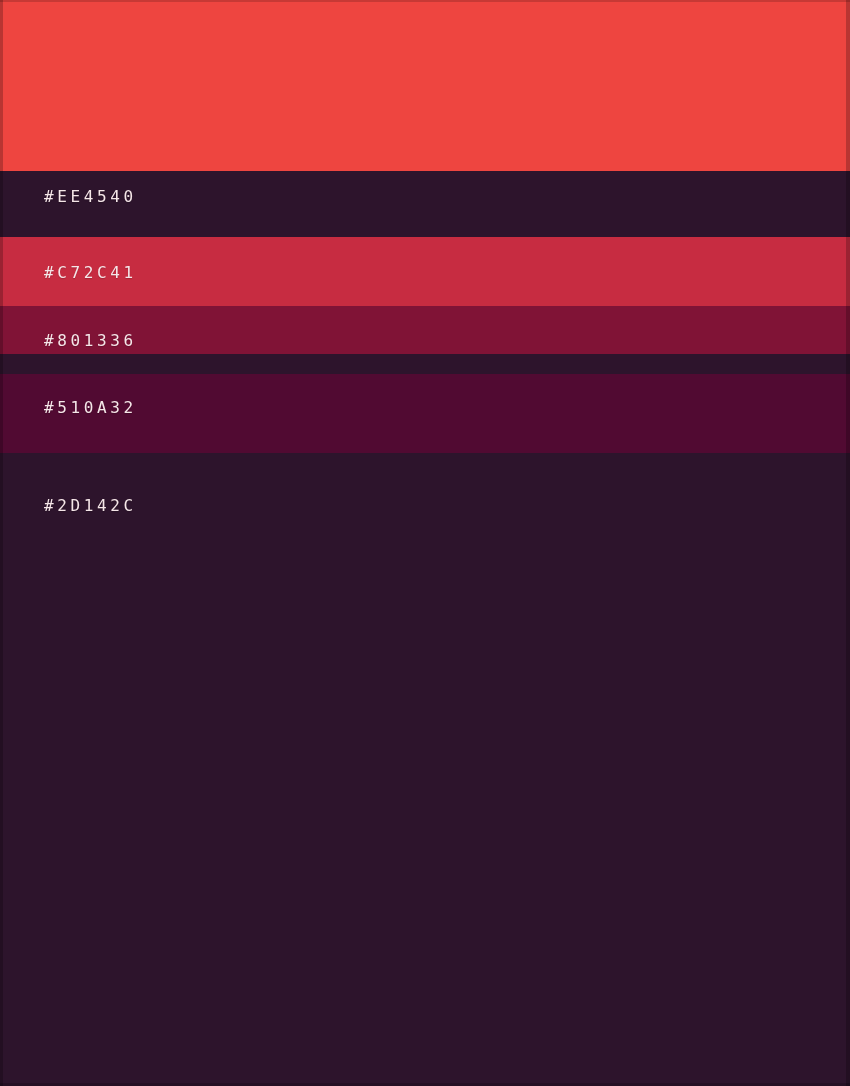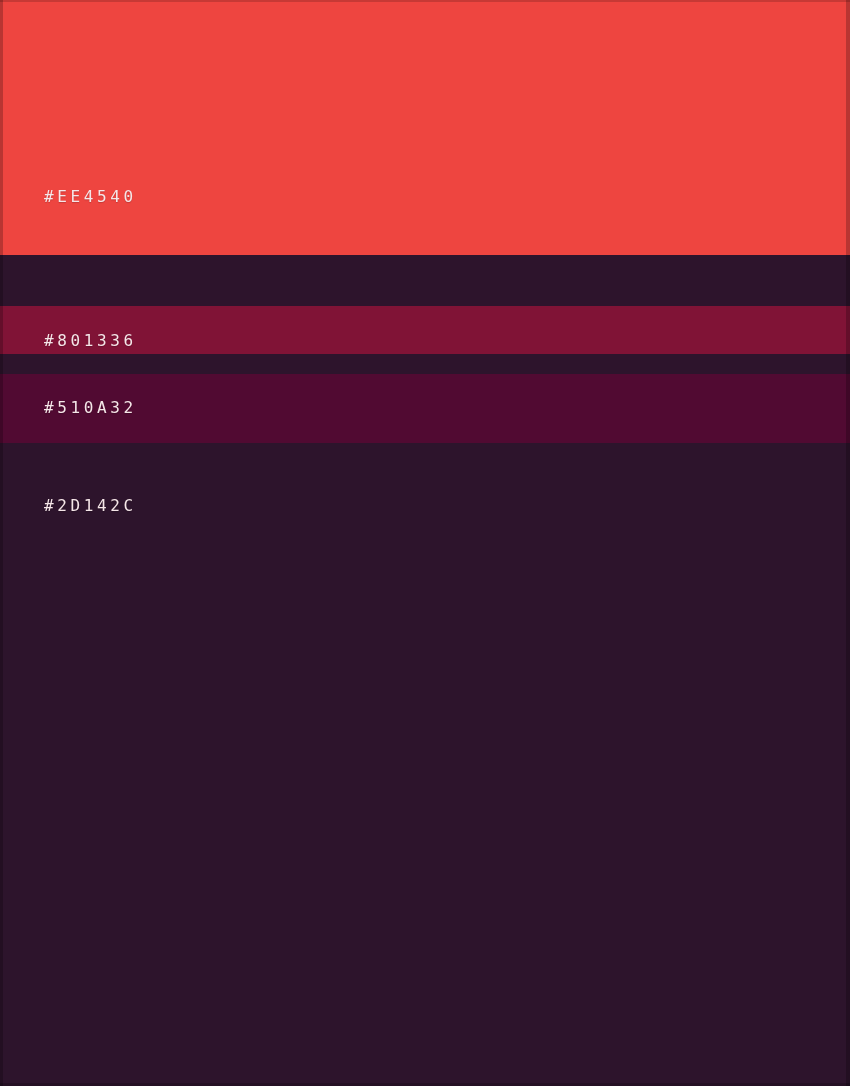--- a/index.html
+++ b/index.html
@@ -49,30 +49,33 @@
     white-space: nowrap;
     line-height: 1;
     text-shadow: 0 1px 1px rgba(0,0,0,0.18);
   }
 </style>
 </head>
 <body>
 
 <div id="palette-canvas" style="background: rgb(45, 20, 44);">
 
-  <div class="swatch" style="top: 0px; height: 255px; background: rgb(238, 69, 64);">
+  <div class="swatch" style="top: 0px; height: 171px; background: rgb(238, 69, 64);">
     <div class="swatch-label" style="top: 189px; color: rgb(245, 230, 232);">#EE4540</div>
   </div>
 
+  <div class="swatch" style="top: 237px; height: 69px; background: rgb(199, 44, 65);">
+    <div class="swatch-label" style="top: 28px; color: rgb(245, 230, 232);">#C72C41</div>
+  </div>
 
   <div class="swatch" style="top: 306px; height: 48px; background: rgb(128, 19, 54);">
     <div class="swatch-label" style="top: 27px; color: rgb(245, 230, 232);">#801336</div>
   </div>
 
-  <div class="swatch" style="top: 374px; height: 69px; background: rgb(81, 10, 50);">
+  <div class="swatch" style="top: 374px; height: 79px; background: rgb(81, 10, 50);">
     <div class="swatch-label" style="top: 26px; color: rgb(245, 230, 232);">#510A32</div>
   </div>
 
   <div class="swatch" style="top: 443px; height: 643px; background: rgb(45, 20, 44); margin-top: 24px;">
     <div class="swatch-label" style="top: 31px; color: rgb(245, 230, 232);">#2D142C</div>
   </div>
 
   <div id="palette-frame"></div>
 </div>
 

